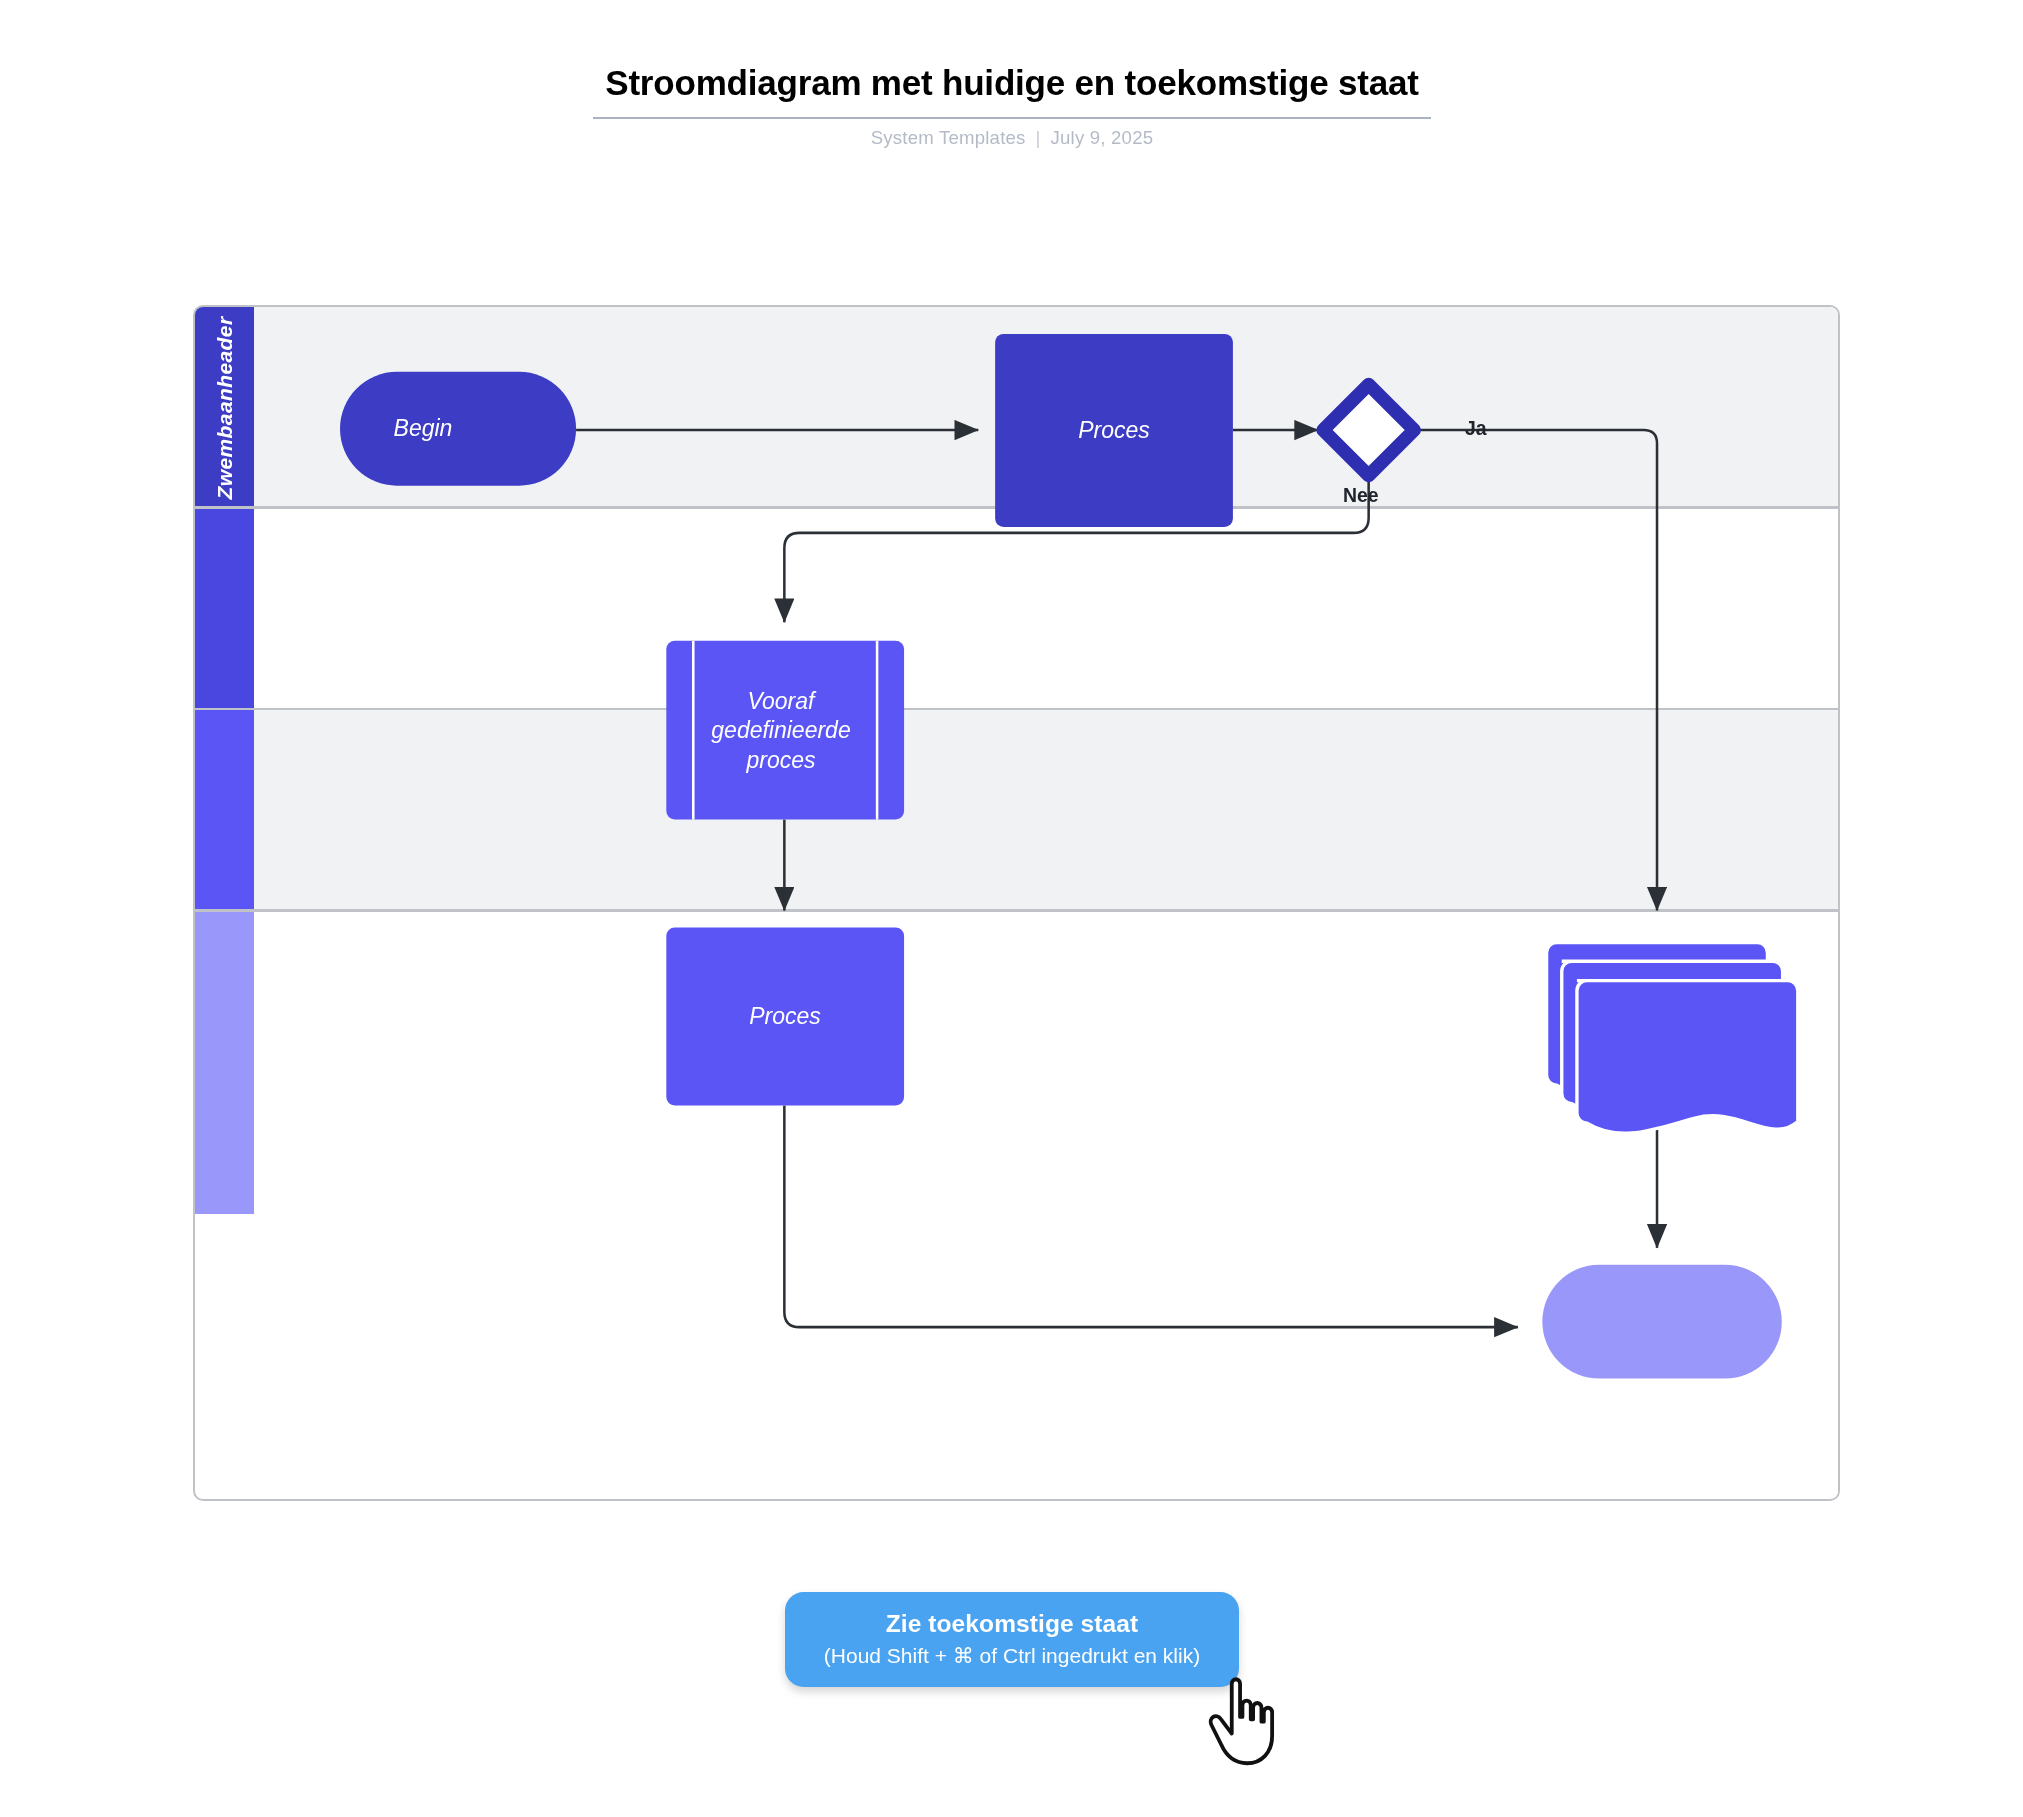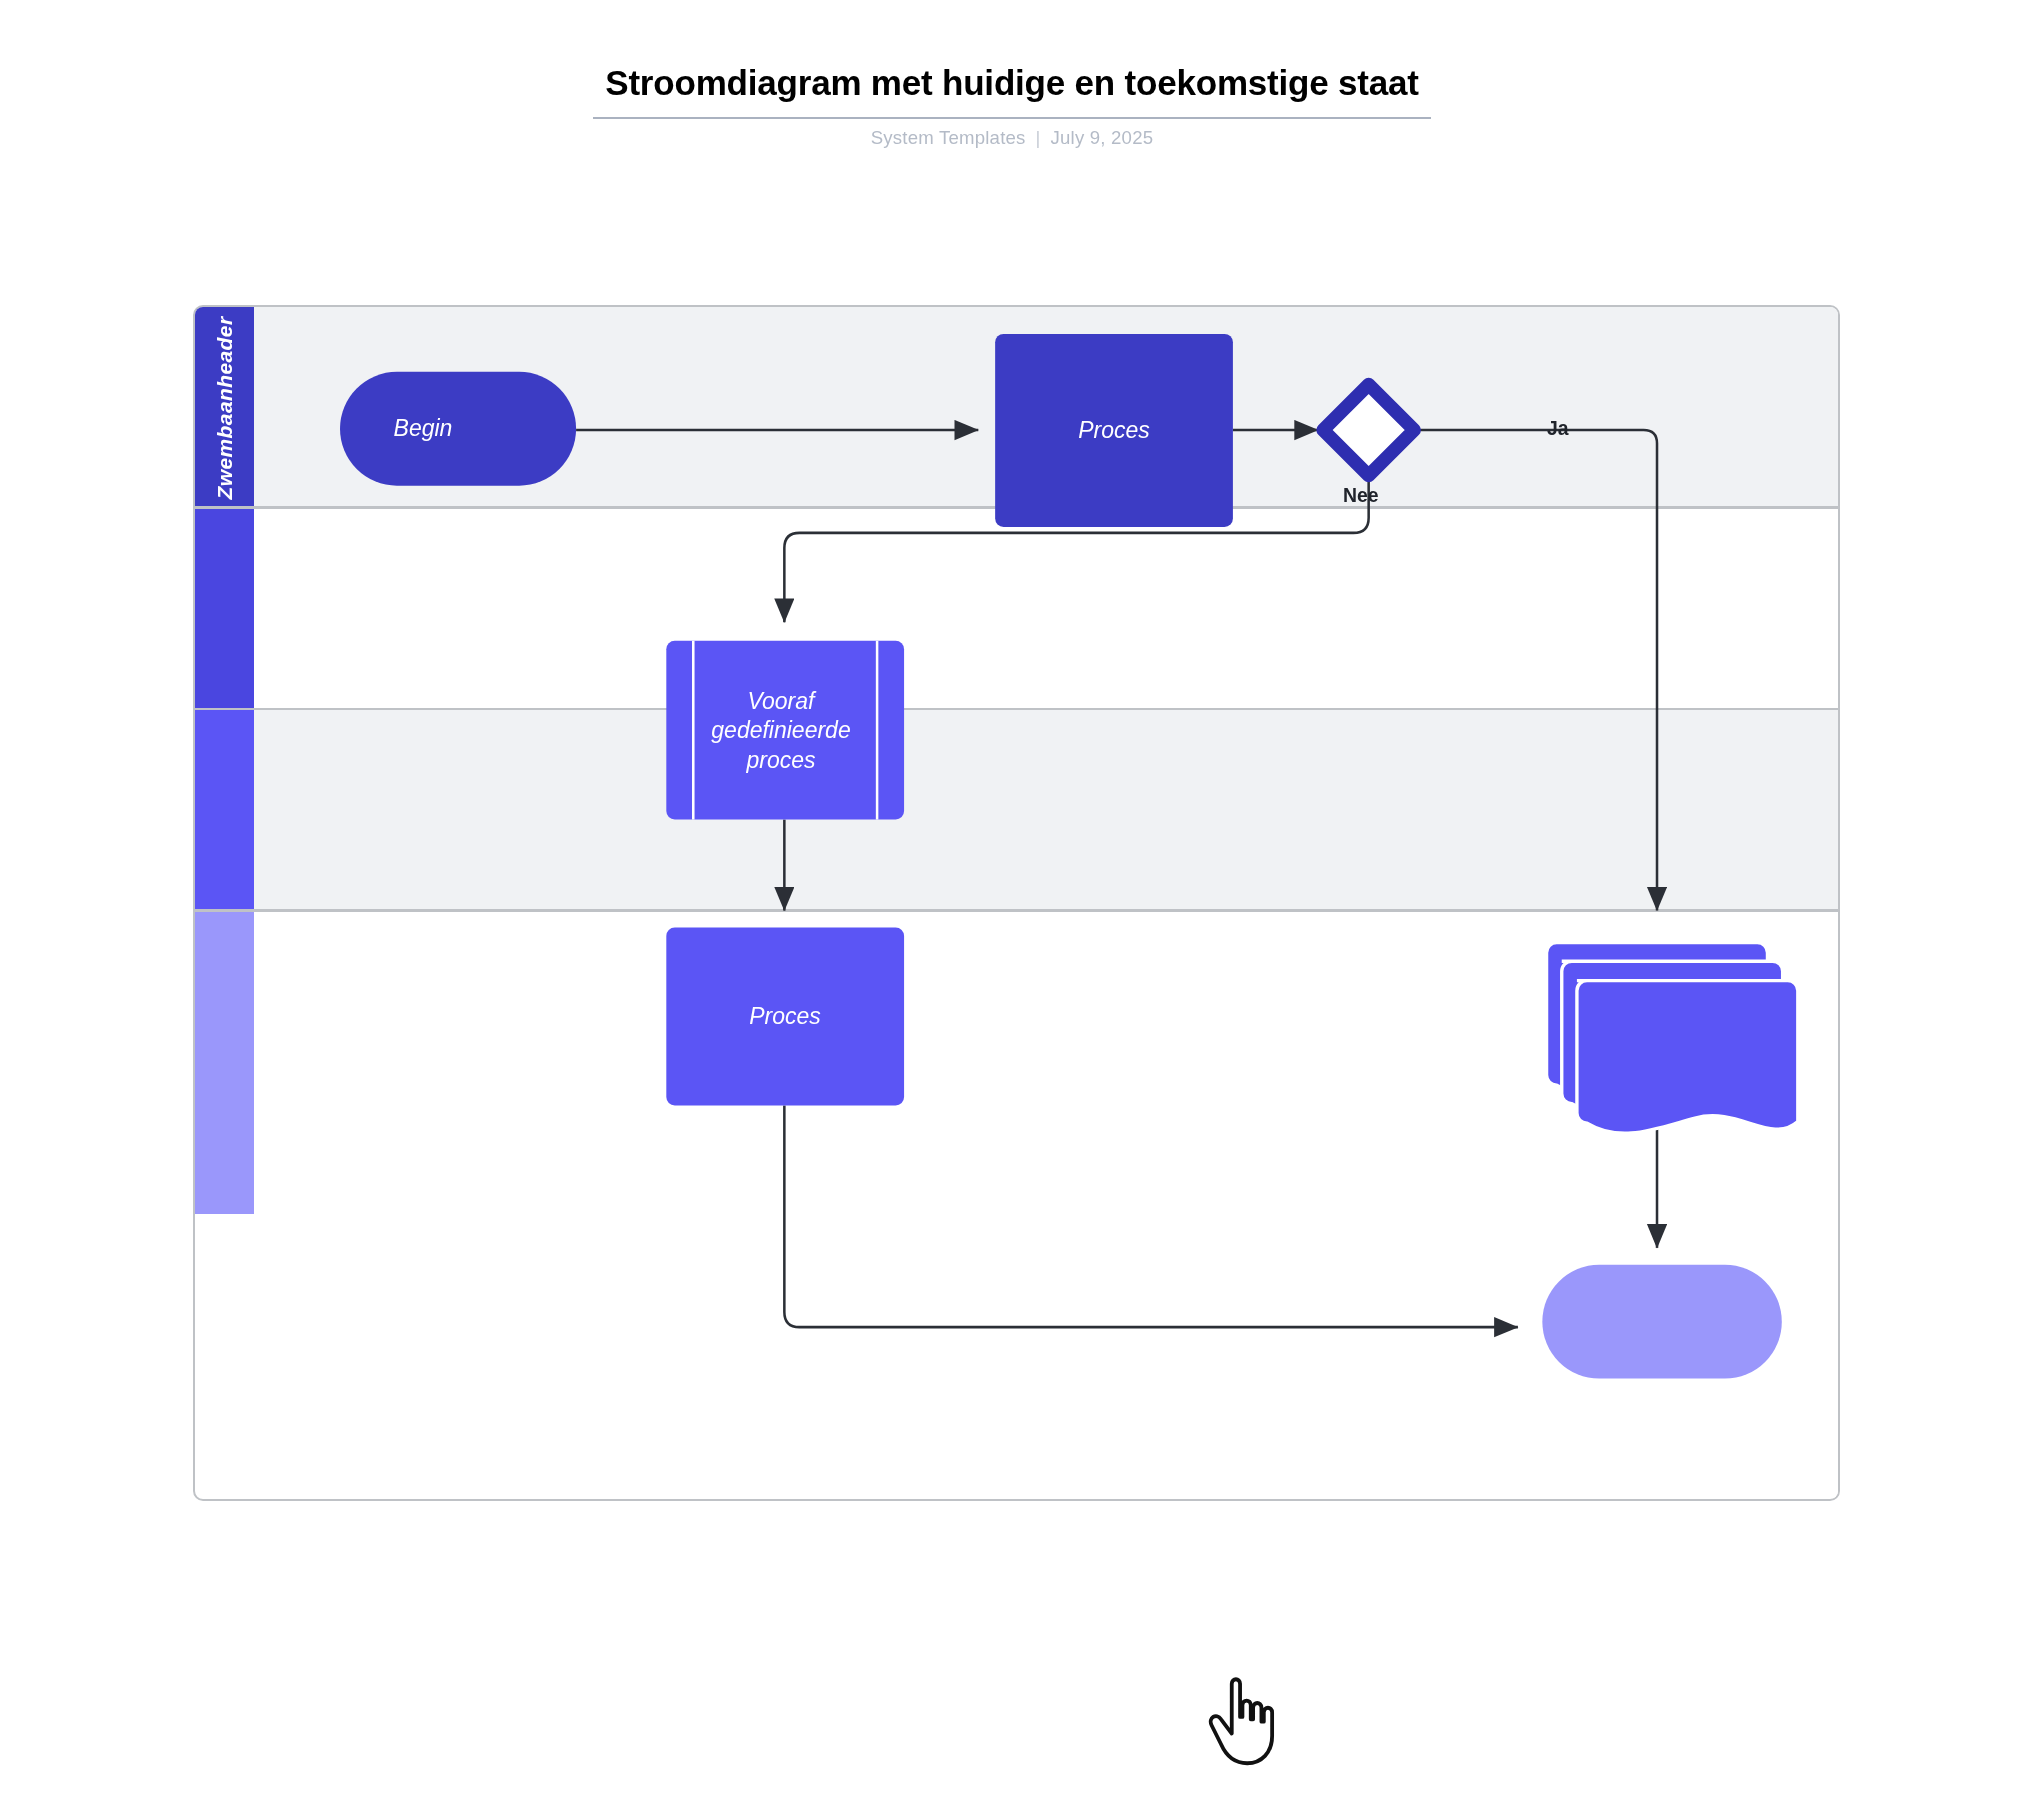--- a/index.html
+++ b/index.html
@@ -242,23 +242,29 @@
   <div class="node-label" style="left:327px; top:414px; width:192px;">Begin</div>
 
   <div class="node-label" style="left:995px; top:416px; width:238px;">Proces</div>
 
   <div class="node-label" style="left:693px; top:687px; width:176px;">Vooraf
 gedefinieerde
 proces</div>
 
   <div class="node-label" style="left:666px; top:1002px; width:238px;">Proces</div>
 
-  <div class="edge-label" style="left:1547px; top:417px;text-align:center;">Ja</div>
+  <div class="edge-label" style="left:1465px; top:417px;text-align:center;">Ja</div>
   <div class="edge-label" style="left:1343px; top:484px;">Nee</div>
 
+  <div class="cta-wrap">
+    <button class="cta-button">
+      <span class="cta-main">Zie toekomstige staat</span>
+      <span class="cta-sub">(Houd Shift + ⌘ of Ctrl ingedrukt en klik)</span>
+    </button>
+  </div>
 
   <svg class="hand-cursor" viewBox="0 0 64 78">
     <path d="M20 8 C20 3 27 3 27 8 L27 36 L29 36 L29 26 C29 21 36 21 36 26 L36 38 L38 38 L38 28
              C38 23 45 23 45 28 L45 40 L47 40 L47 32 C47 27 54 27 54 32 L54 52
              C54 66 45 75 33 75 C22 75 15 68 11 59 L3 43 C0 37 7 32 11 38 L20 50 Z" fill="#ffffff" stroke="#111111" stroke-width="3.2" stroke-linejoin="round"></path>
   </svg>
 
 </div>
 
 

